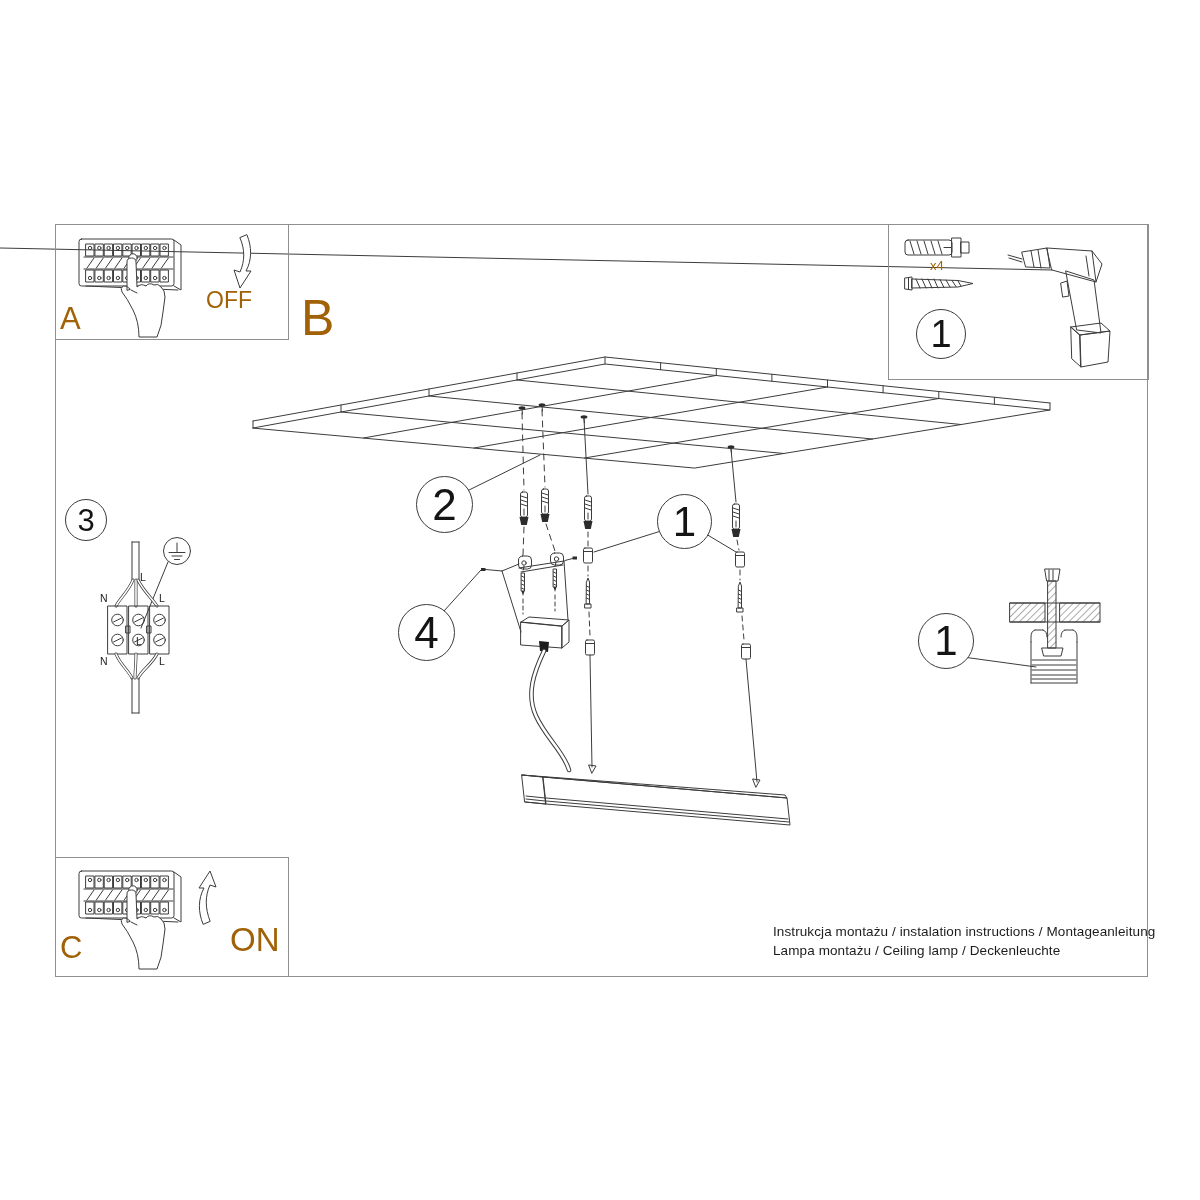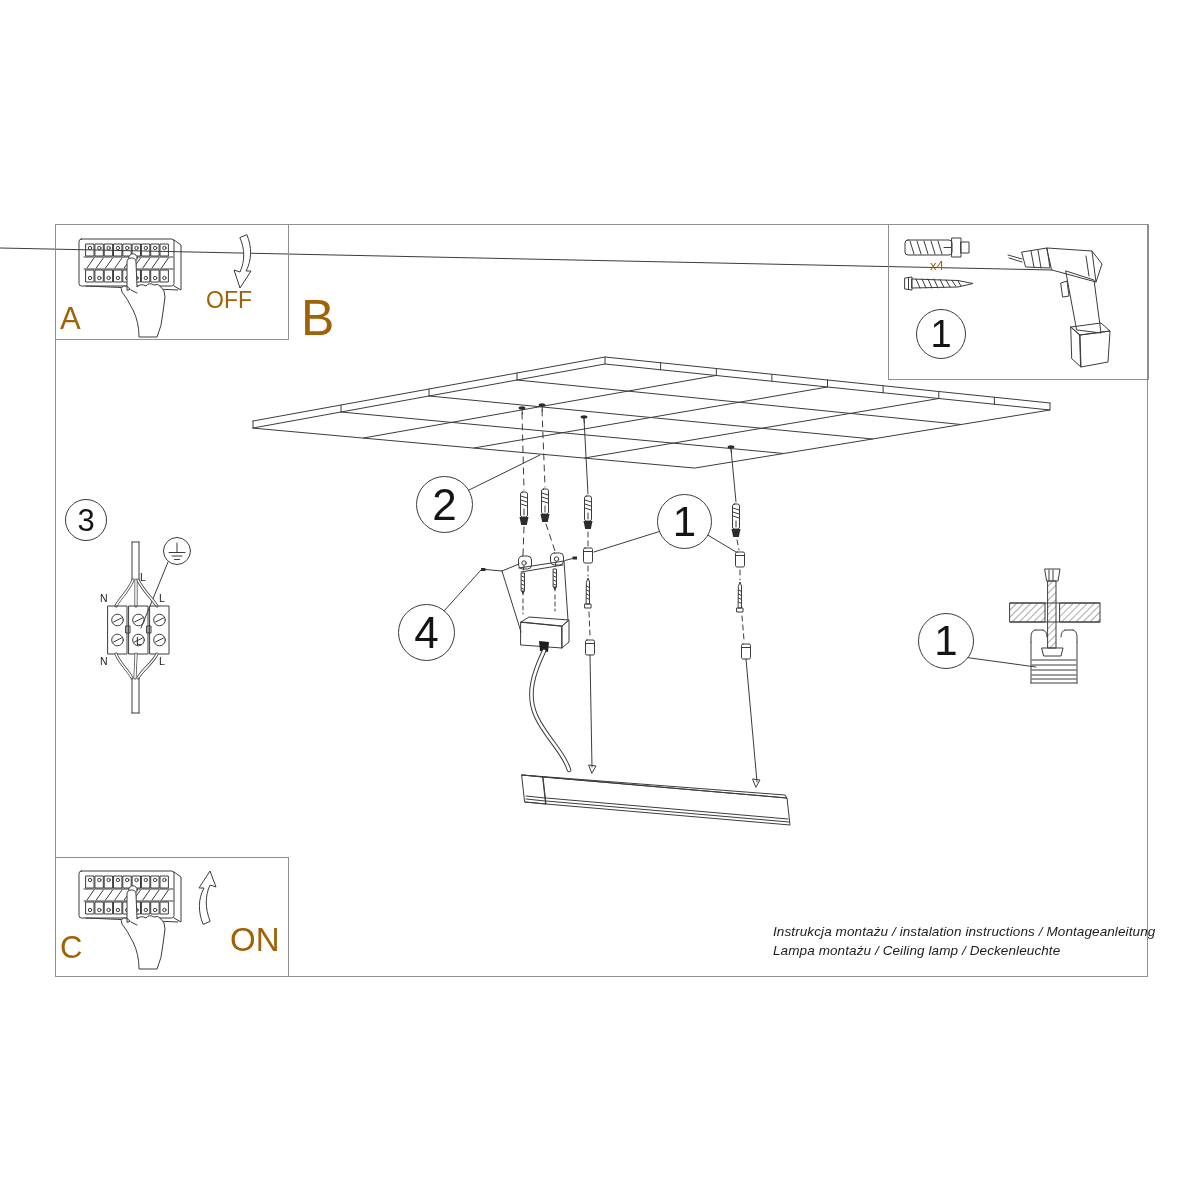--- a/index.html
+++ b/index.html
@@ -6,21 +6,21 @@
   #page{position:relative;width:1200px;height:1200px;background:#fff;overflow:hidden;
         font-family:"Liberation Sans",sans-serif;color:#111;}
   .frame{position:absolute;border:1px solid #8f8f8f;background:transparent;}
   svg{position:absolute;left:0;top:0;}
   svg *{vector-effect:non-scaling-stroke;}
   .callout{position:absolute;border:1.4px solid #3c3c3c;border-radius:50%;background:#fff;
            display:flex;align-items:center;justify-content:center;color:#141414;
            font-family:"Liberation Sans",sans-serif;line-height:1;}
   .lbl{position:absolute;color:#a16207;white-space:nowrap;}
   .wl{position:absolute;font-size:10.5px;color:#222;white-space:nowrap;}
-  .footer-line{position:absolute;font-size:13.5px;color:#1c1c1c;white-space:nowrap;letter-spacing:0.1px;font-style:italic;}
+  .footer-line{position:absolute;font-size:13.5px;color:#1c1c1c;white-space:nowrap;letter-spacing:0.1px;}
 </style>
 </head>
 <body>
 
 <div id="page">
 
   <svg width="1200" height="1200" viewBox="0 0 1200 1200" fill="none" stroke="#3c3c3c" stroke-width="1" stroke-linecap="round" stroke-linejoin="round">
 
     <defs>
       <pattern id="hatch" width="5" height="5" patternUnits="userSpaceOnUse" patternTransform="rotate(45)">

